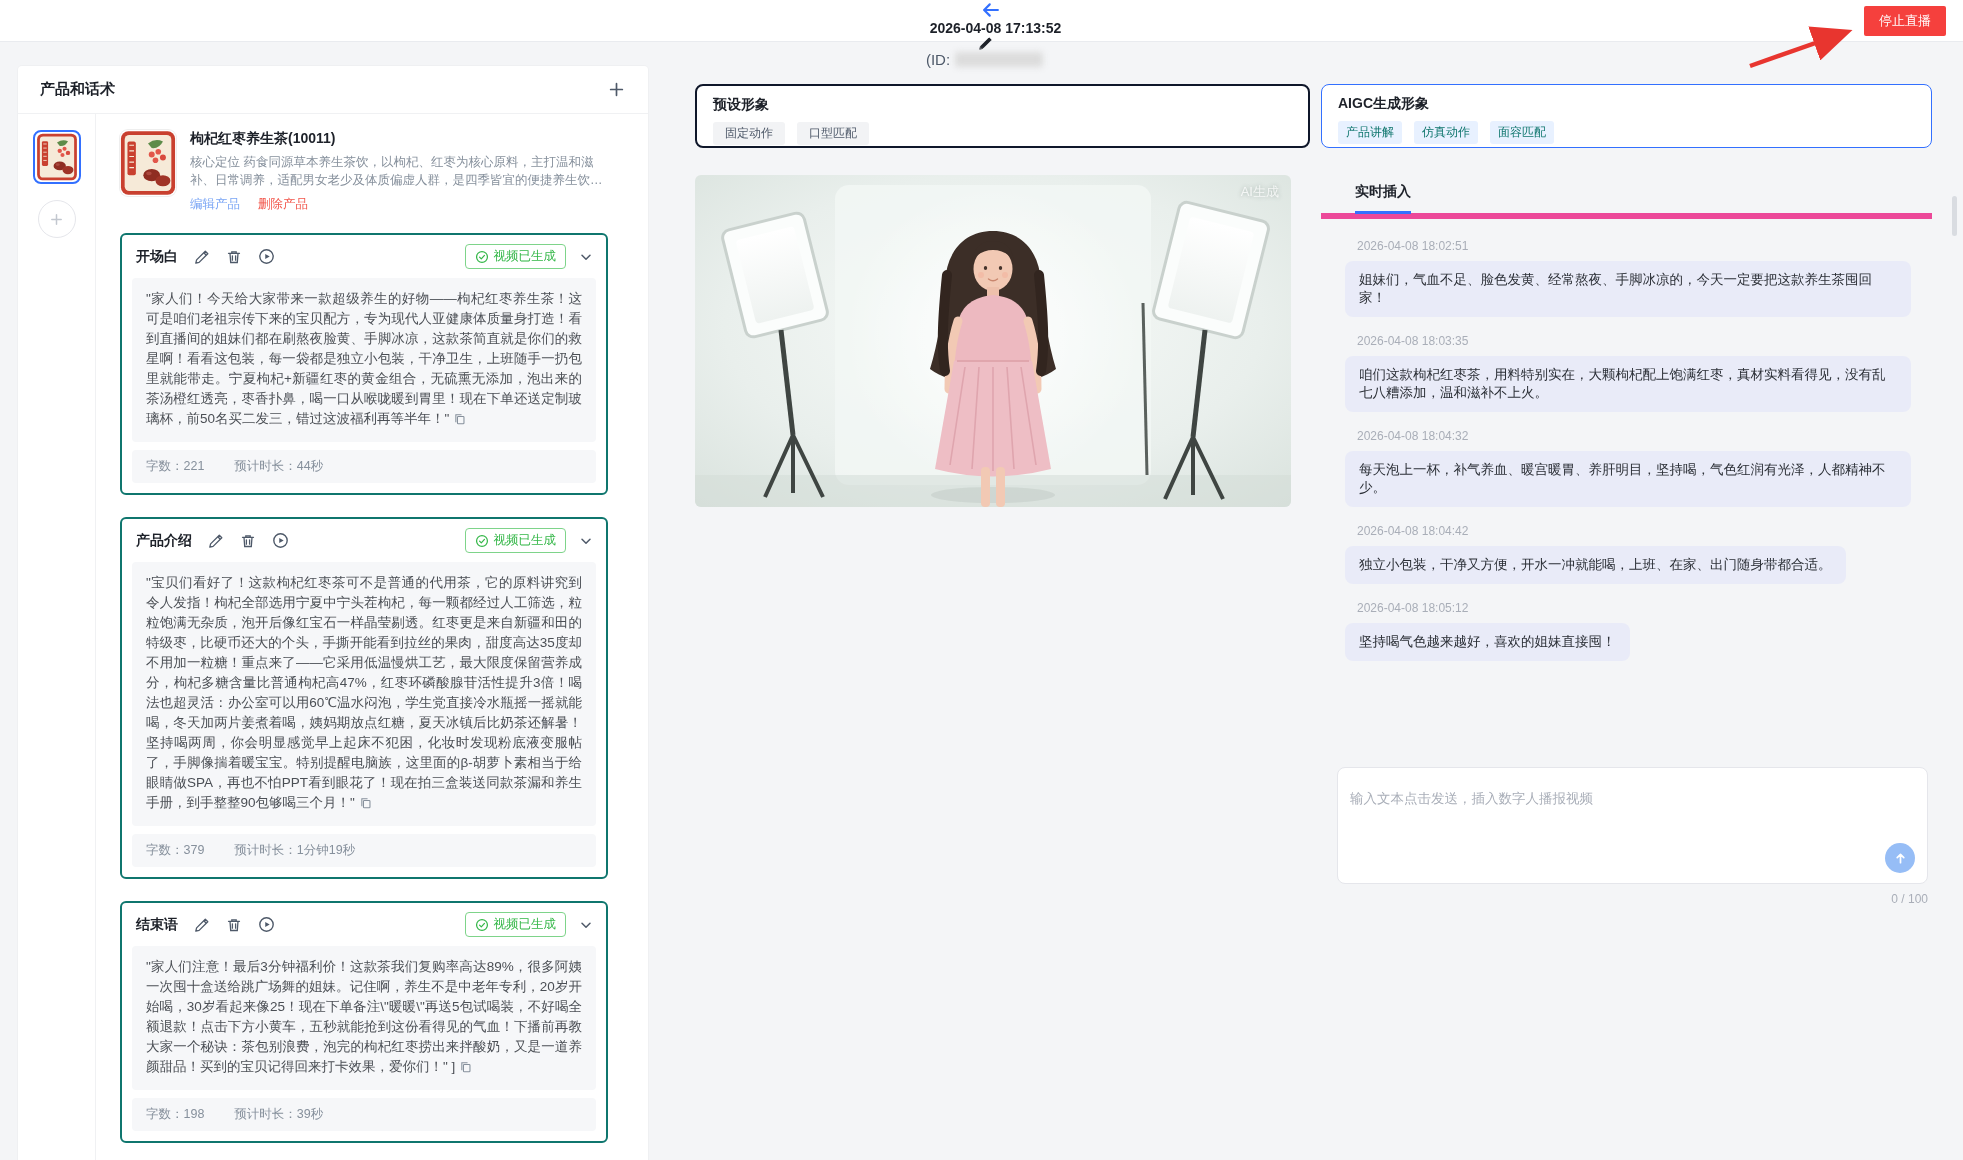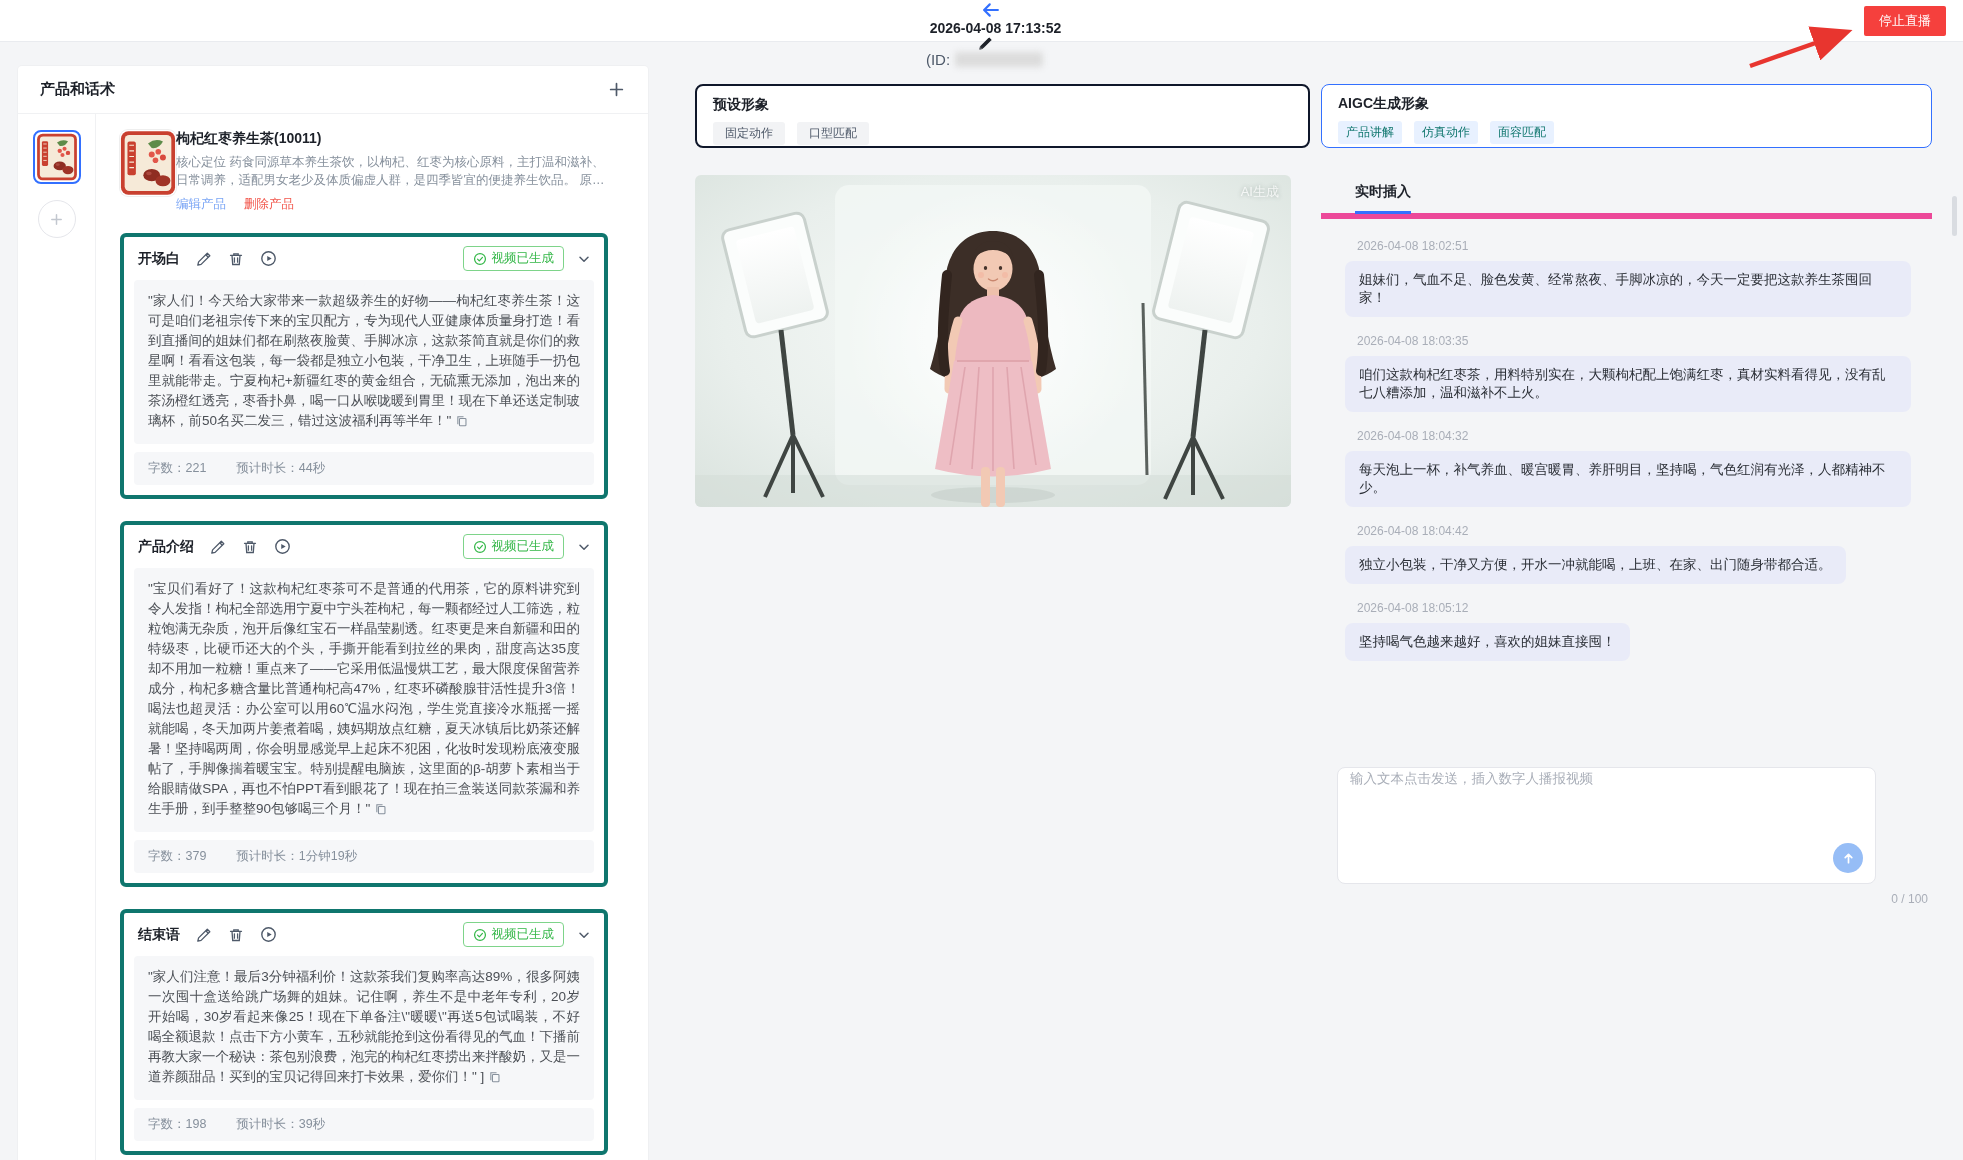--- a/index.html
+++ b/index.html
@@ -46,35 +46,35 @@
     width:78px; border-right:1px solid #f0f1f3; padding-top:16px;
     display:flex; flex-direction:column; align-items:center; gap:16px; flex-shrink:0;
   }
   .thumb-sm { width:48px; height:54px; border:2px solid #3370ff; border-radius:8px; padding:1px; background:#fff; cursor:pointer; }
   .thumb-sm svg { width:100%; height:100%; border-radius:5px; display:block; }
   .add-circle {
     width:38px; height:38px; border:1px solid #e5e6eb; border-radius:50%;
     display:flex; align-items:center; justify-content:center; color:#c2c7cf; cursor:pointer; background:#fff;
   }
   .lp-content { flex:1; padding:16px 40px 20px 24px; overflow:hidden; }
-  .product-row { display:flex; }
+  .product-row { display:flex; gap:14px; }
   .product-img { width:56px; height:66px; border-radius:8px; overflow:hidden; flex-shrink:0; box-shadow:0 0 0 1px #eee; }
   .product-img svg { width:100%; height:100%; display:block; }
   .product-info { flex:1; min-width:0; }
   .product-name { font-size:14px; font-weight:bold; margin-bottom:5px; }
   .product-desc {
     font-size:12.5px; color:#86909c; line-height:18px;
     display:-webkit-box; -webkit-line-clamp:2; -webkit-box-orient:vertical; overflow:hidden;
   }
   .product-links { margin-top:7px; display:flex; gap:18px; font-size:12.5px; }
   .link-edit { color:#7aa5f5; cursor:pointer; }
   .link-del { color:#f2574c; cursor:pointer; }
 
   .sections { margin-top:20px; display:flex; flex-direction:column; gap:22px; }
-  .sec-card { border:4px solid #0f766e; border-radius:6px; background:#fff; }
+  .sec-card { border:2px solid #0f766e; border-radius:6px; background:#fff; }
   .sec-header { display:flex; align-items:center; padding:9px 12px 9px 14px; }
   .sec-title { font-size:14px; font-weight:bold; margin-right:16px; }
   .icon-btn { width:17px; height:17px; margin-right:15px; color:#4e5969; cursor:pointer; display:flex; align-items:center; }
   .sec-badge {
     margin-left:auto; display:flex; align-items:center; gap:5px;
     border:1px solid #7ed48a; color:#34b748; background:#fff;
     font-size:12.5px; padding:3px 9px; border-radius:4px;
   }
   .sec-chevron { margin-left:12px; width:16px; height:16px; color:#4e5969; cursor:pointer; }
   .sec-body {
@@ -118,22 +118,22 @@
     padding-bottom:10px; border-bottom:3px solid #3370ff; margin-bottom:-1px; cursor:pointer;
   }
   .chat-scrollthumb { position:absolute; left:1952px; top:196px; width:5px; height:40px; background:#d9dce1; border-radius:3px; }
   .messages { position:absolute; left:1345px; top:222px; width:566px; }
   .msg-time { font-size:12px; color:#a9aeb8; margin:17px 12px 8px; }
   .msg-bubble {
     background:#e9ebf8; border-radius:8px; padding:10px 14px;
     font-size:13.5px; line-height:18px; color:#2a2e35; width:fit-content; max-width:100%;
   }
   .chat-input {
-    position:absolute; left:1337px; top:767px; width:539px; height:117px;
-    background:#fff; border:1px solid #e5e6eb; border-radius:8px; padding:2px 12px;
+    position:absolute; left:1337px; top:767px; width:591px; height:117px;
+    background:#fff; border:1px solid #e5e6eb; border-radius:8px; padding:22px 12px;
   }
   .chat-input textarea {
     width:100%; height:66px; border:none; outline:none; resize:none;
     font-family:inherit; font-size:13.5px; color:#1d2129; background:transparent;
   }
   .chat-input textarea::placeholder { color:#a9aeb8; }
   .send-btn {
     position:absolute; right:12px; bottom:10px; width:30px; height:30px; border-radius:50%;
     background:#96bdf6; border:none; display:flex; align-items:center; justify-content:center; cursor:pointer;
   }

